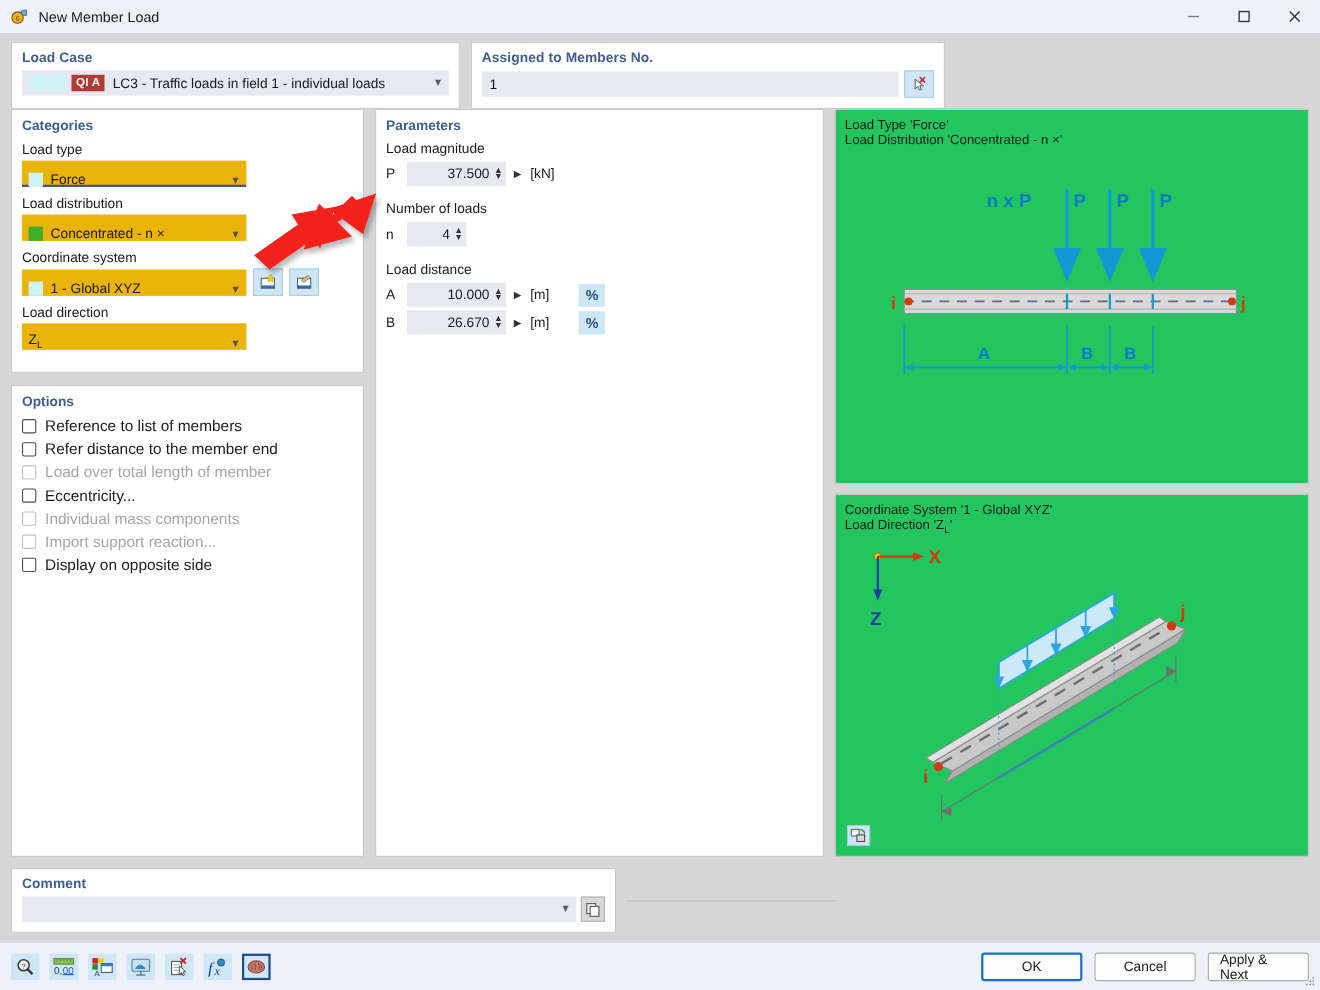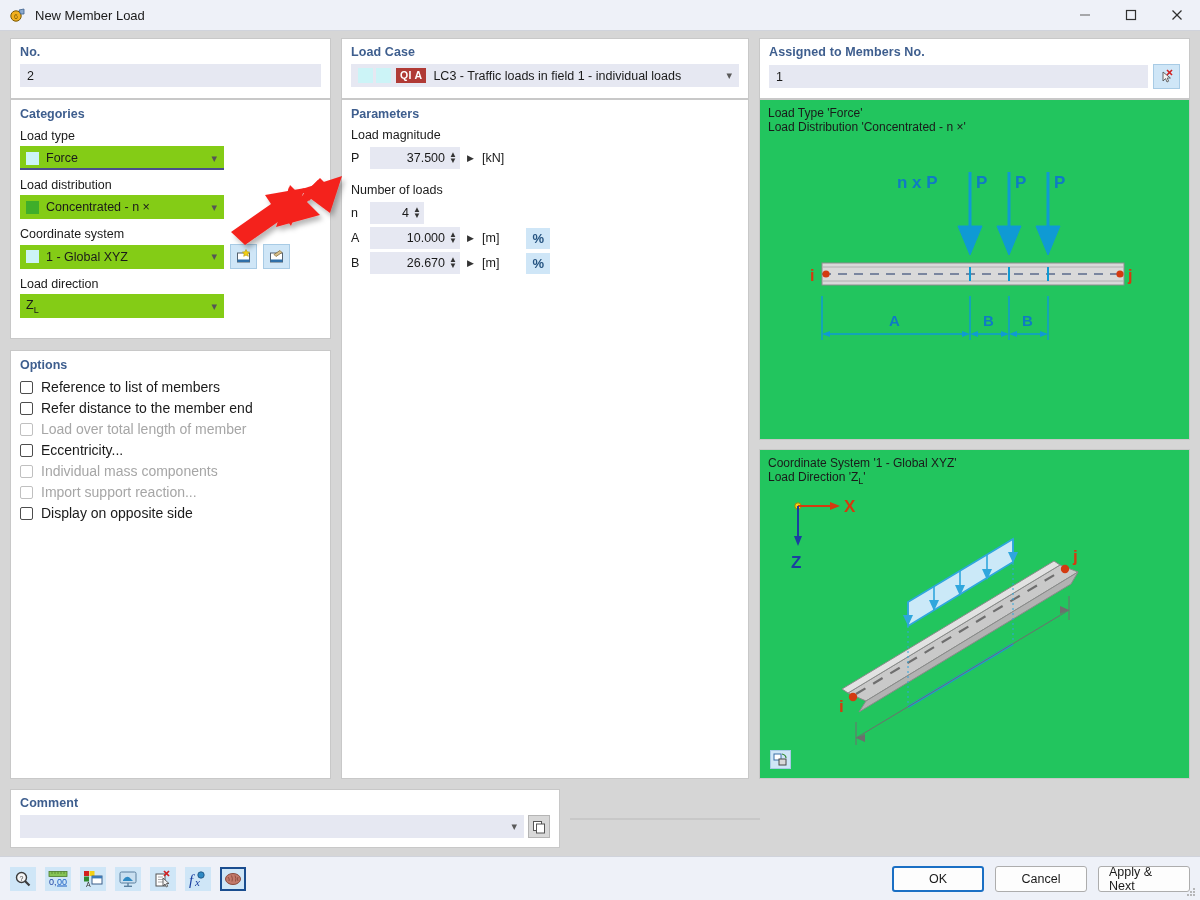--- a/index.html
+++ b/index.html
@@ -117,23 +117,23 @@
     background: #fff; border: 1px solid #c8c8c8;
     padding: 7px 9px 9px 9px;
   }
   .group-title {
     color: #3e5e8e; font-weight: bold; font-size: 12.5px; margin-bottom: 7px;
   }
   .flabel { font-size: 12.5px; margin: 8px 0 3px 0; color: #1a1a1a; }
   .flabel:first-of-type { margin-top: 2px; }
 
   .combo {
-    background: #84cc16;
+    background: #eab308;
     height: 24px; width: 204px;
-    display: flex; align-items: center; gap: 7px;
+    display: flex; align-items: flex-end; gap: 7px;
     padding: 0 6px; position: relative;
     font-size: 12.5px;
   }
   .combo.underlined { box-shadow: inset 0 -2px 0 0 #4a4f8c; }
   .combo .sw-sm { width: 13px; height: 13px; flex: 0 0 13px; }
   .combo .cv { flex: 1 1 auto; }
   .combo .caret2 { color: #555; font-size: 11px; margin-right: 1px; }
   .combo-row { display: flex; align-items: center; gap: 6px; }
 
   .sub { font-size: 9px; vertical-align: sub; }
@@ -254,24 +254,20 @@
     </div>
     <div class="win-btn close">
       <svg width="12" height="12">
           <line x1="1.5" y1="1.5" x2="10.5" y2="10.5" stroke="#303030" stroke-width="1.2"></line>
           <line x1="10.5" y1="1.5" x2="1.5" y2="10.5" stroke="#303030" stroke-width="1.2"></line>
         </svg>
     </div>
   </div>
 
   <div class="toprow">
-    <div class="card panel-no">
-      <div class="card-label">No.</div>
-      <div class="field">2</div>
-    </div>
 
     <div class="card panel-lc">
       <div class="card-label">Load Case</div>
       <div class="field with-caret">
         <div class="lc-row">
           <span class="sw"></span>
           <span class="sw"></span>
           <span class="lc-badge">QI A</span>
           <span>LC3 - Traffic loads in field 1 - individual loads</span>
         </div>
@@ -402,20 +398,21 @@
           <span class="p-sym">n</span>
           <div class="spin" style="width:54px">
             <span class="val">4</span>
             <span class="spin-arrows">
                 <span>▲</span>
                 <span>▼</span>
               </span>
           </div>
         </div>
 
+        <div class="p-sect">Load distance</div>
         <div class="p-row">
           <span class="p-sym">A</span>
           <div class="spin">
             <span class="val">10.000</span>
             <span class="spin-arrows">
                 <span>▲</span>
                 <span>▼</span>
               </span>
           </div>
           <span class="play">▶</span>

